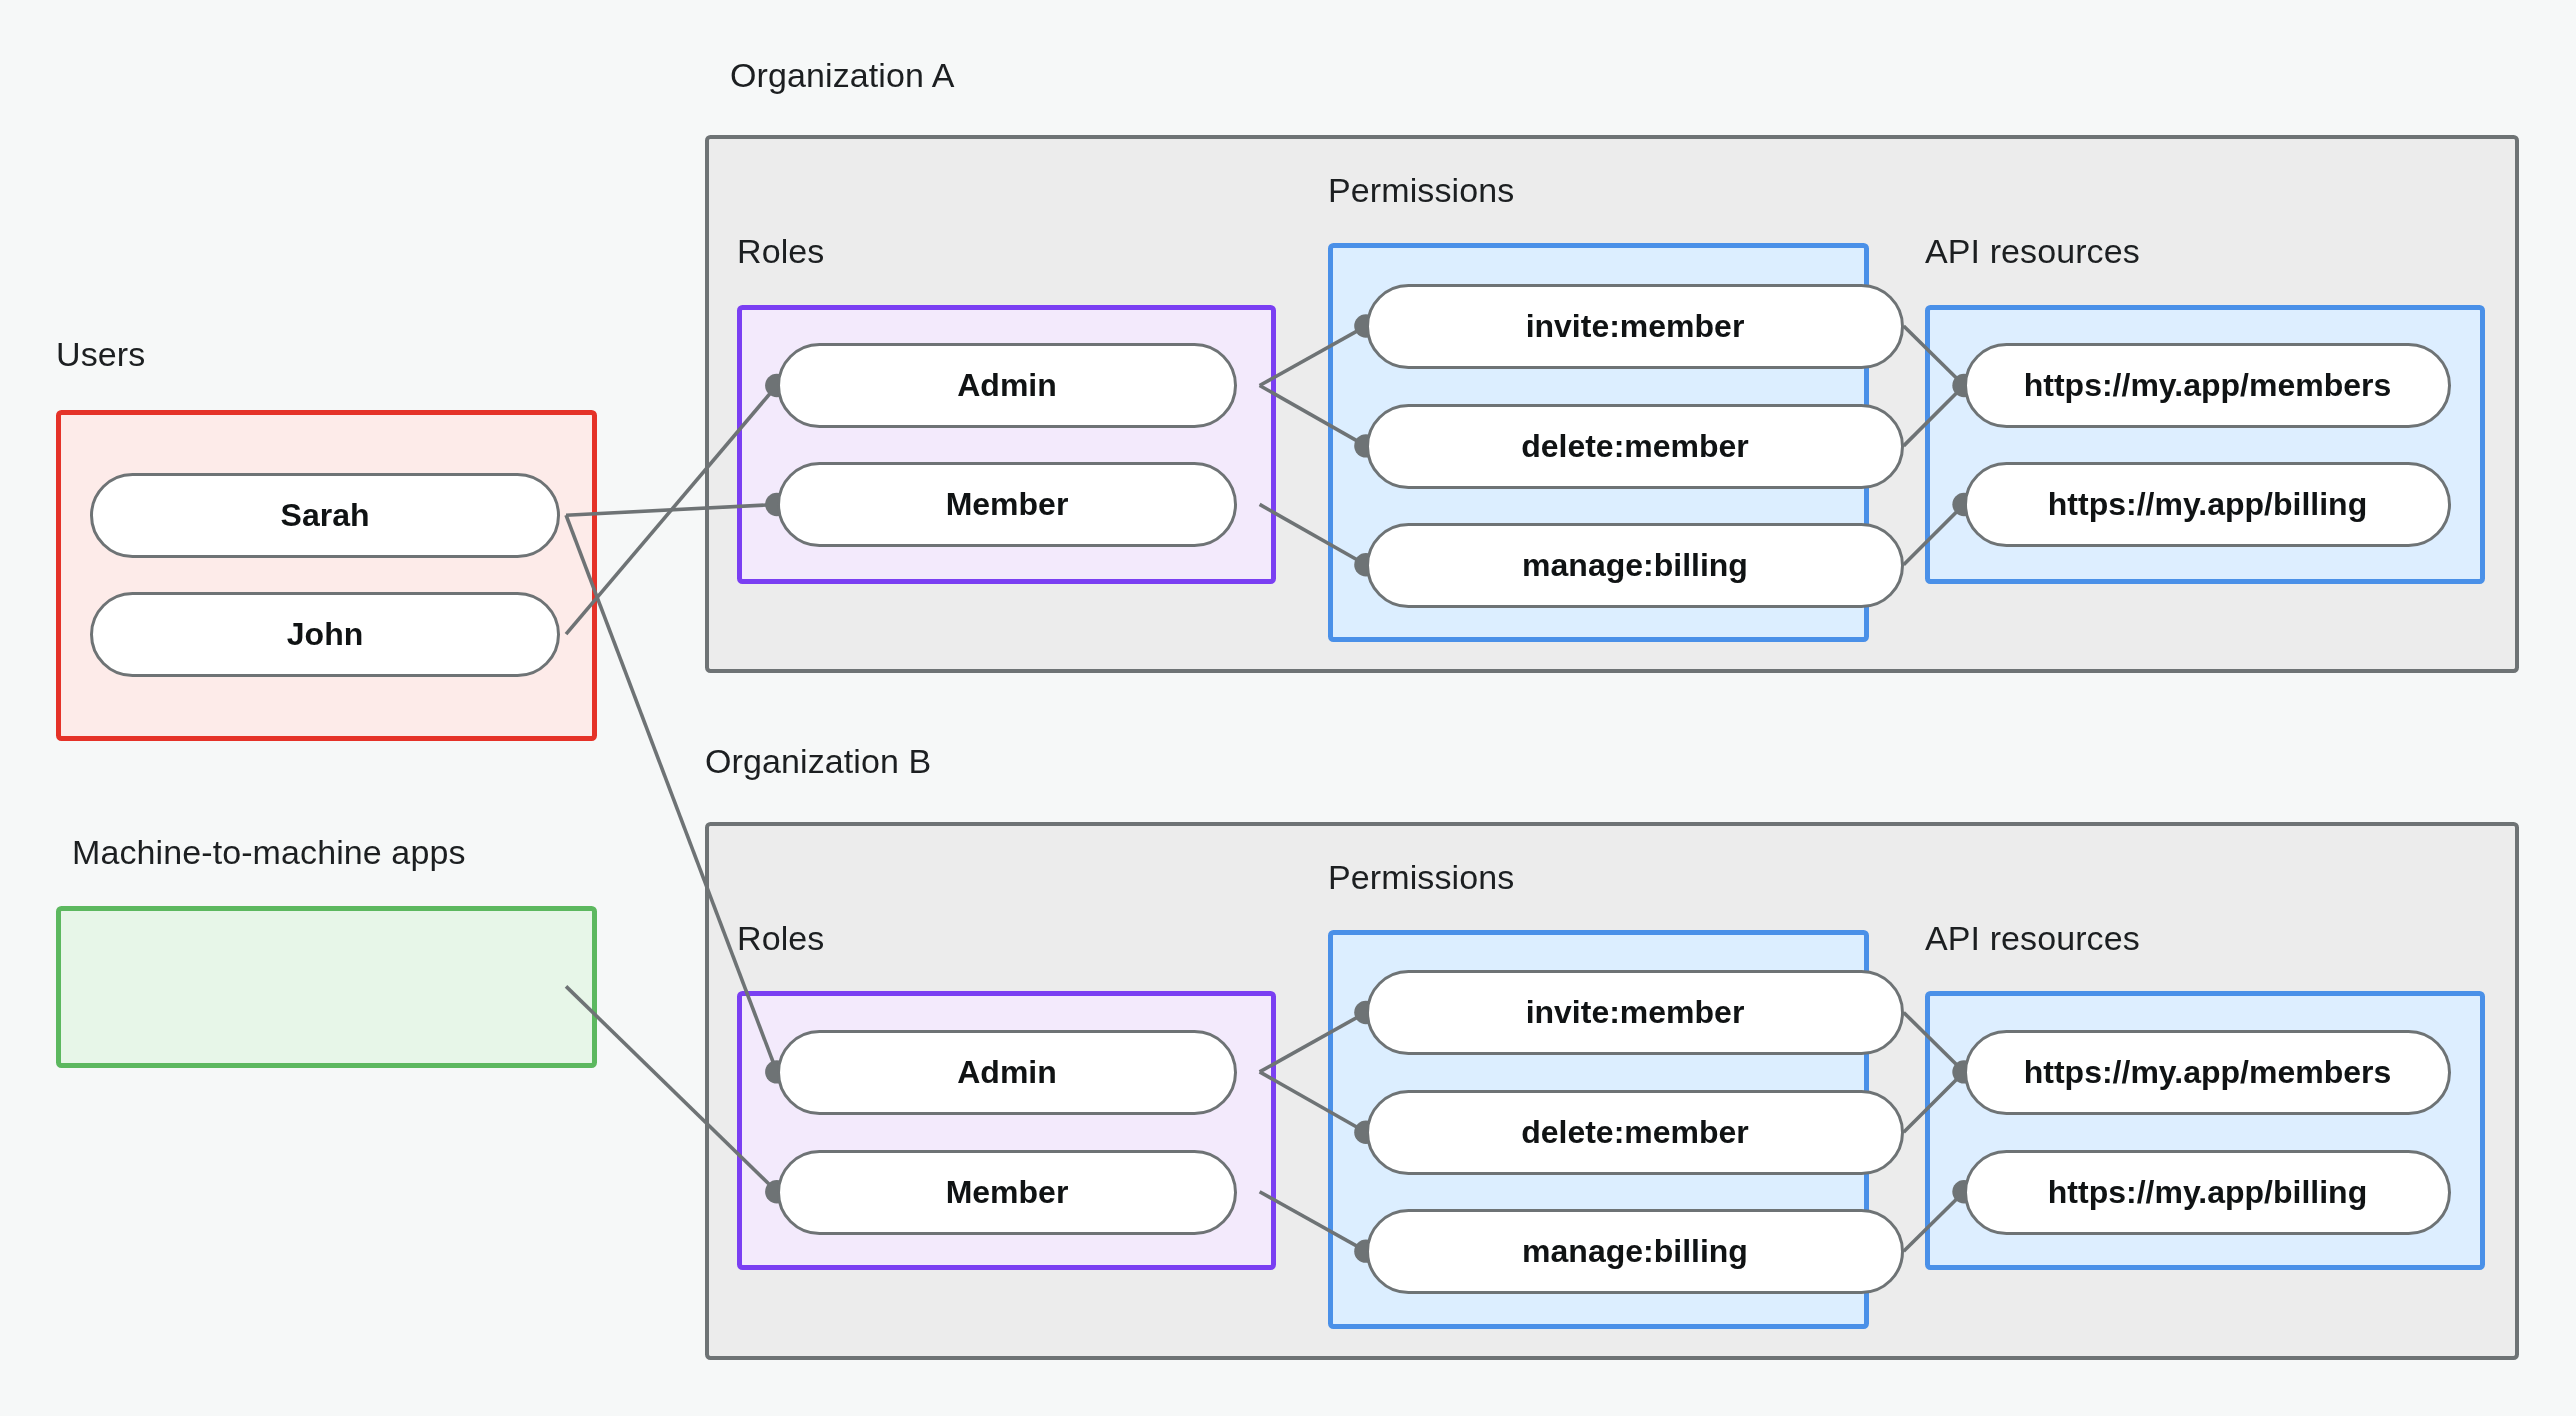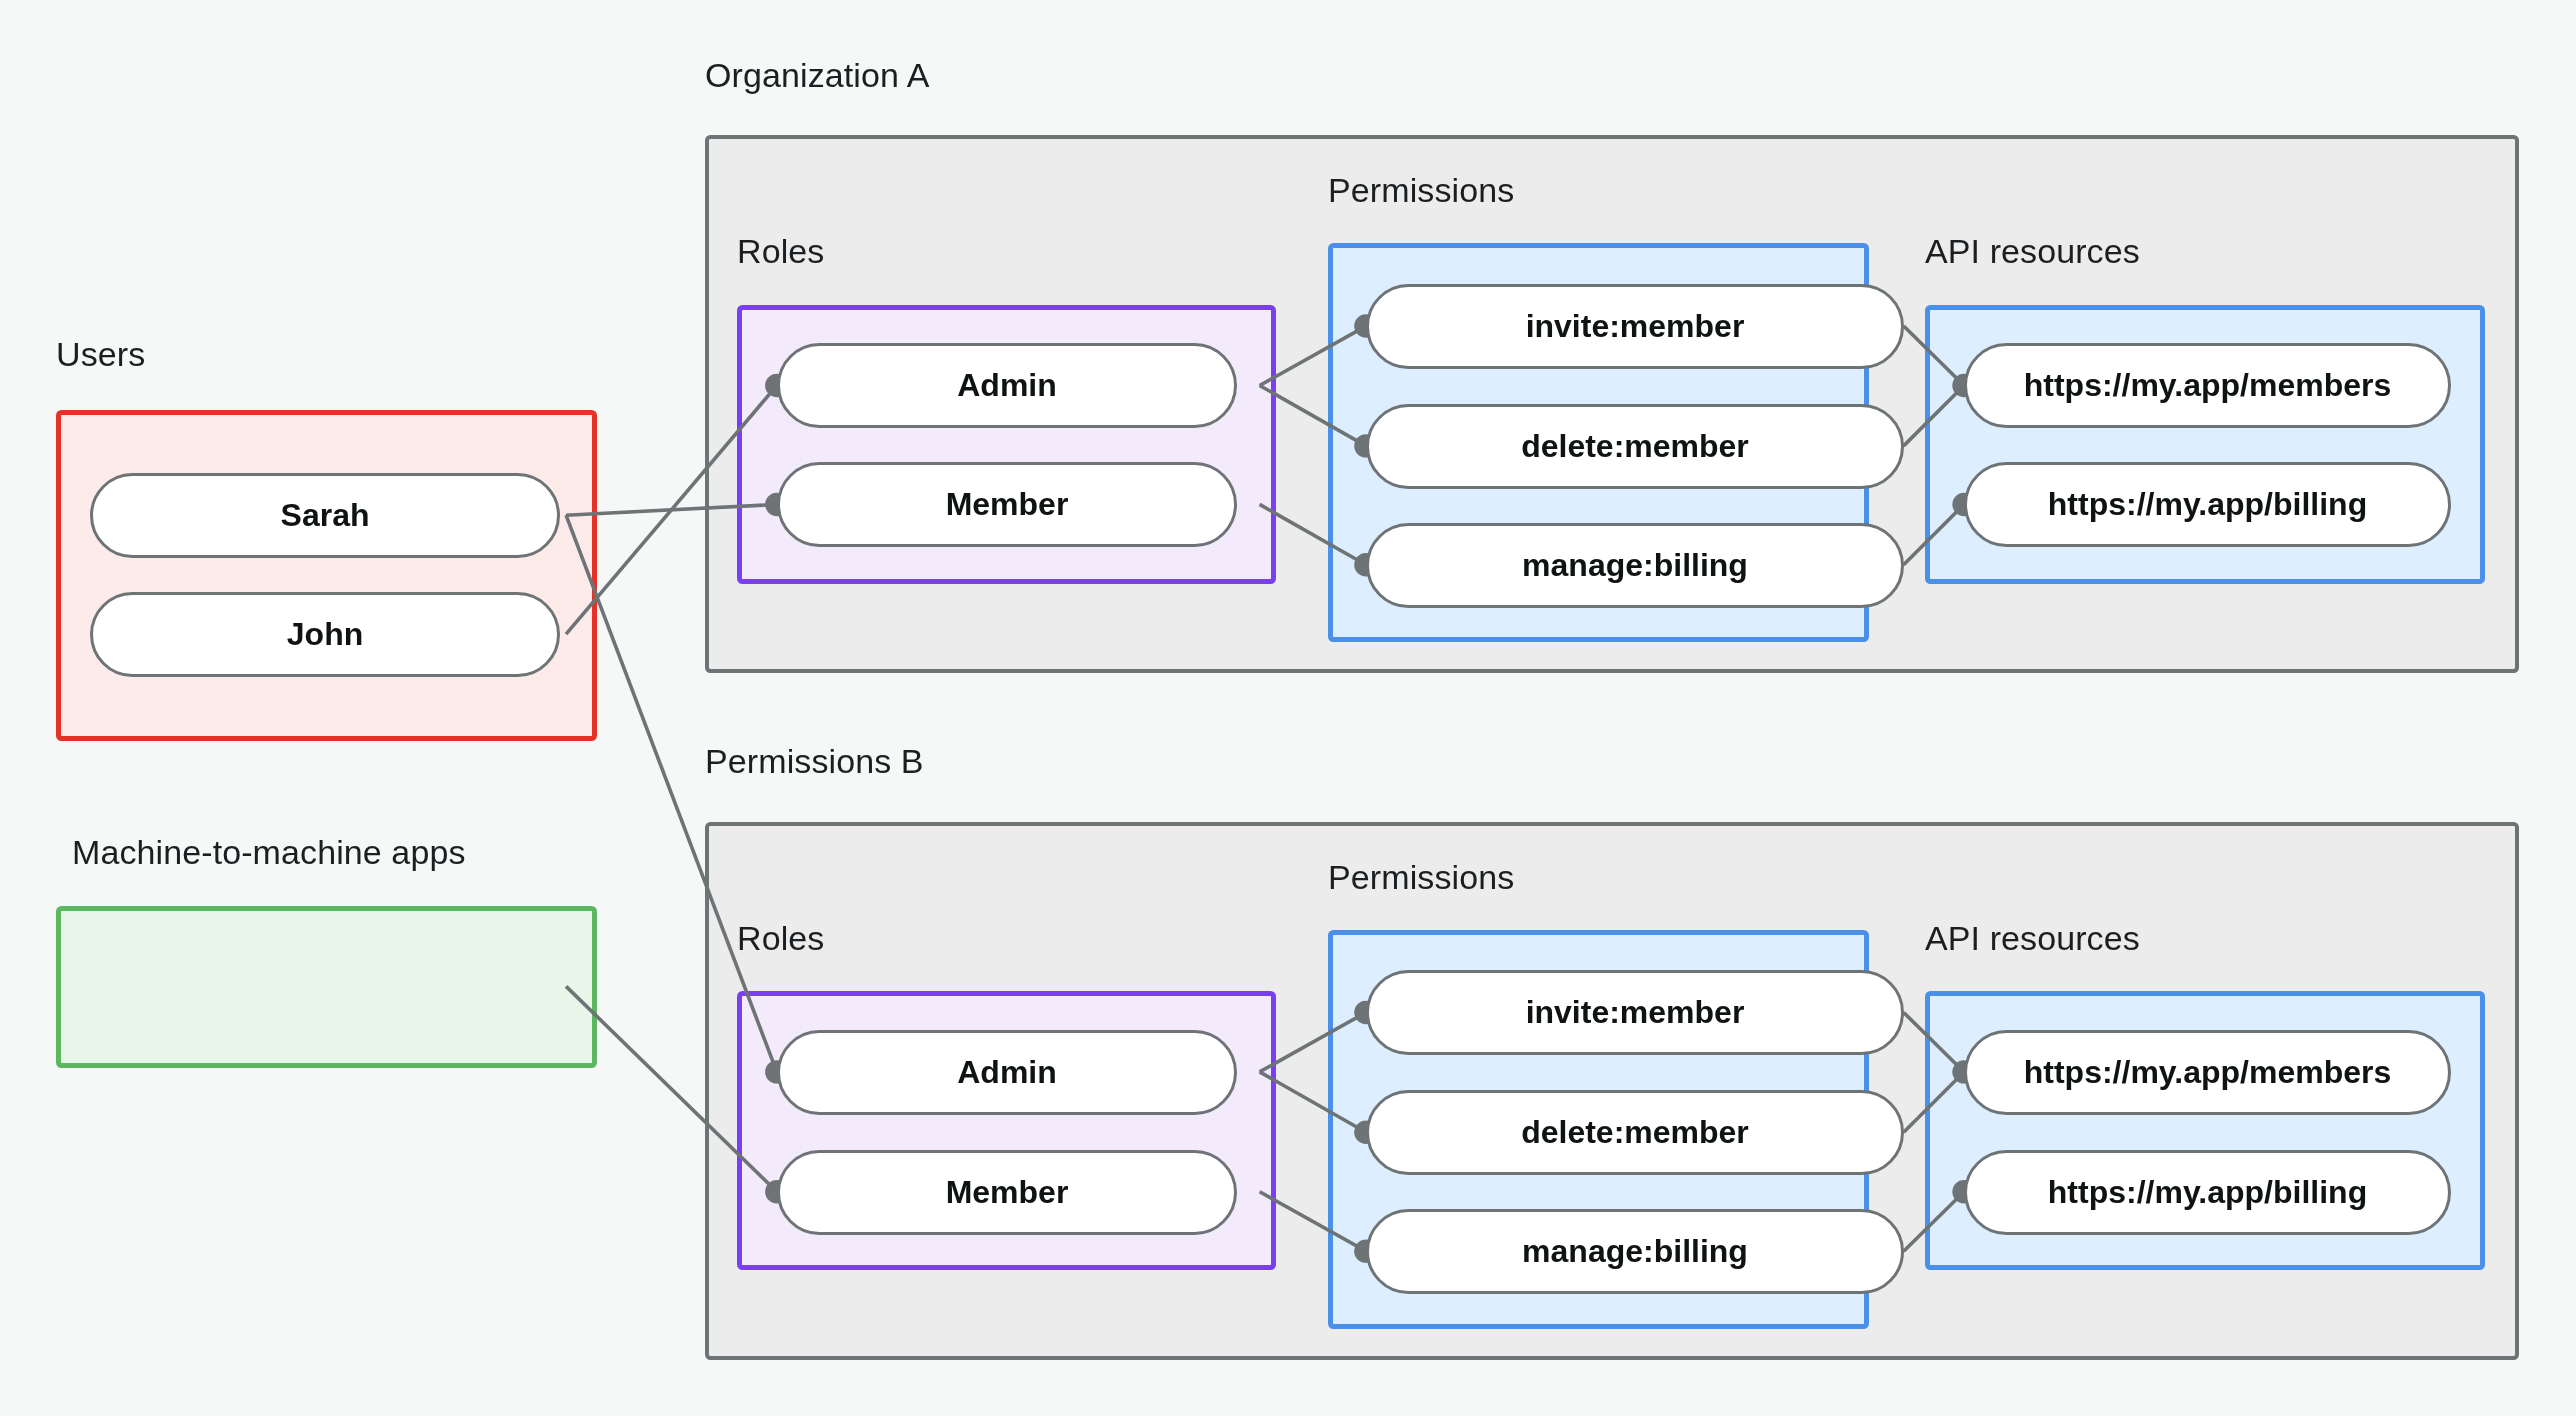--- a/index.html
+++ b/index.html
@@ -128,40 +128,40 @@
   </svg>
 
   <div class="grp-label" style="left:56px; top:335px;">Users</div>
   <div class="box users-box" style="left:56px; top:410px; width:541px; height:331px;"></div>
   <div class="pill" style="left:90px; top:473px; width:470px; height:85px;">Sarah</div>
   <div class="pill" style="left:90px; top:592px; width:470px; height:85px;">John</div>
 
   <div class="grp-label" style="left:56px; top:833px;margin-left:16px;">Machine-to-machine apps</div>
   <div class="box m2m-box" style="left:56px; top:906px; width:541px; height:162px;"></div>
 
-  <div class="grp-label" style="left:705px; top:56px;">Organization A</div>
+  <div class="grp-label" style="left:730px; top:56px;">Organization A</div>
   <div class="box org-box" style="left:705px; top:135px; width:1814px; height:538px;"></div>
 
   <div class="grp-label" style="left:737px; top:232px;">Roles</div>
   <div class="box roles-box" style="left:737px; top:305px; width:539px; height:279px;"></div>
   <div class="pill" style="left:777px; top:343px; width:460px; height:85px;">Admin</div>
   <div class="pill" style="left:777px; top:462px; width:460px; height:85px;">Member</div>
 
   <div class="grp-label" style="left:1328px; top:171px;">Permissions</div>
   <div class="box perm-box" style="left:1328px; top:243px; width:541px; height:399px;"></div>
   <div class="pill" style="left:1366px; top:284px; width:538px; height:85px;">invite:member</div>
   <div class="pill" style="left:1366px; top:404px; width:538px; height:85px;">delete:member</div>
   <div class="pill" style="left:1366px; top:523px; width:538px; height:85px;">manage:billing</div>
 
   <div class="grp-label" style="left:1925px; top:232px;">API resources</div>
   <div class="box api-box" style="left:1925px; top:305px; width:560px; height:279px;"></div>
   <div class="pill" style="left:1964px; top:343px; width:487px; height:85px;">https://my.app/members</div>
   <div class="pill" style="left:1964px; top:462px; width:487px; height:85px;">https://my.app/billing</div>
 
-  <div class="grp-label" style="left:705px; top:742px;">Permissions B</div>
+  <div class="grp-label" style="left:705px; top:742px;">Organization B</div>
   <div class="box org-box" style="left:705px; top:822px; width:1814px; height:538px;"></div>
 
   <div class="grp-label" style="left:737px; top:919px;">Roles</div>
   <div class="box roles-box" style="left:737px; top:991px; width:539px; height:279px;"></div>
   <div class="pill" style="left:777px; top:1030px; width:460px; height:85px;">Admin</div>
   <div class="pill" style="left:777px; top:1150px; width:460px; height:85px;">Member</div>
 
   <div class="grp-label" style="left:1328px; top:858px;">Permissions</div>
   <div class="box perm-box" style="left:1328px; top:930px; width:541px; height:399px;"></div>
   <div class="pill" style="left:1366px; top:970px; width:538px; height:85px;">invite:member</div>

